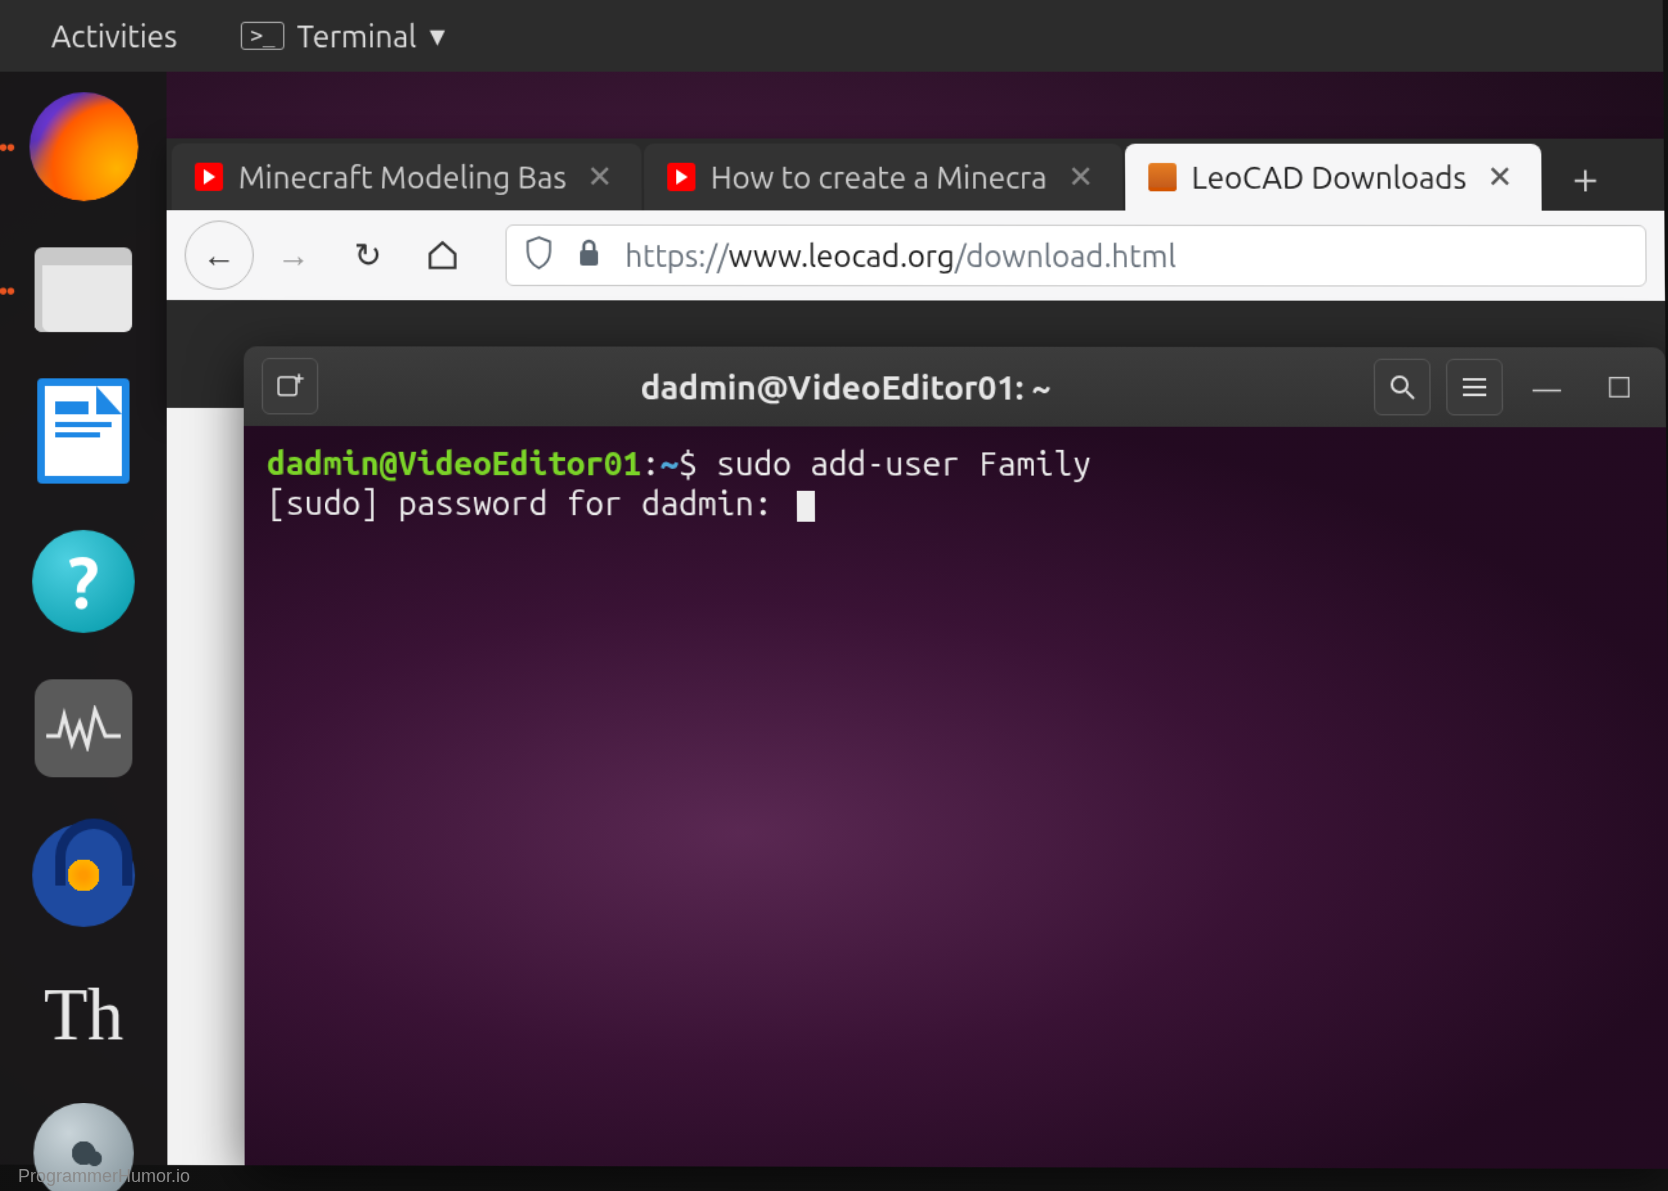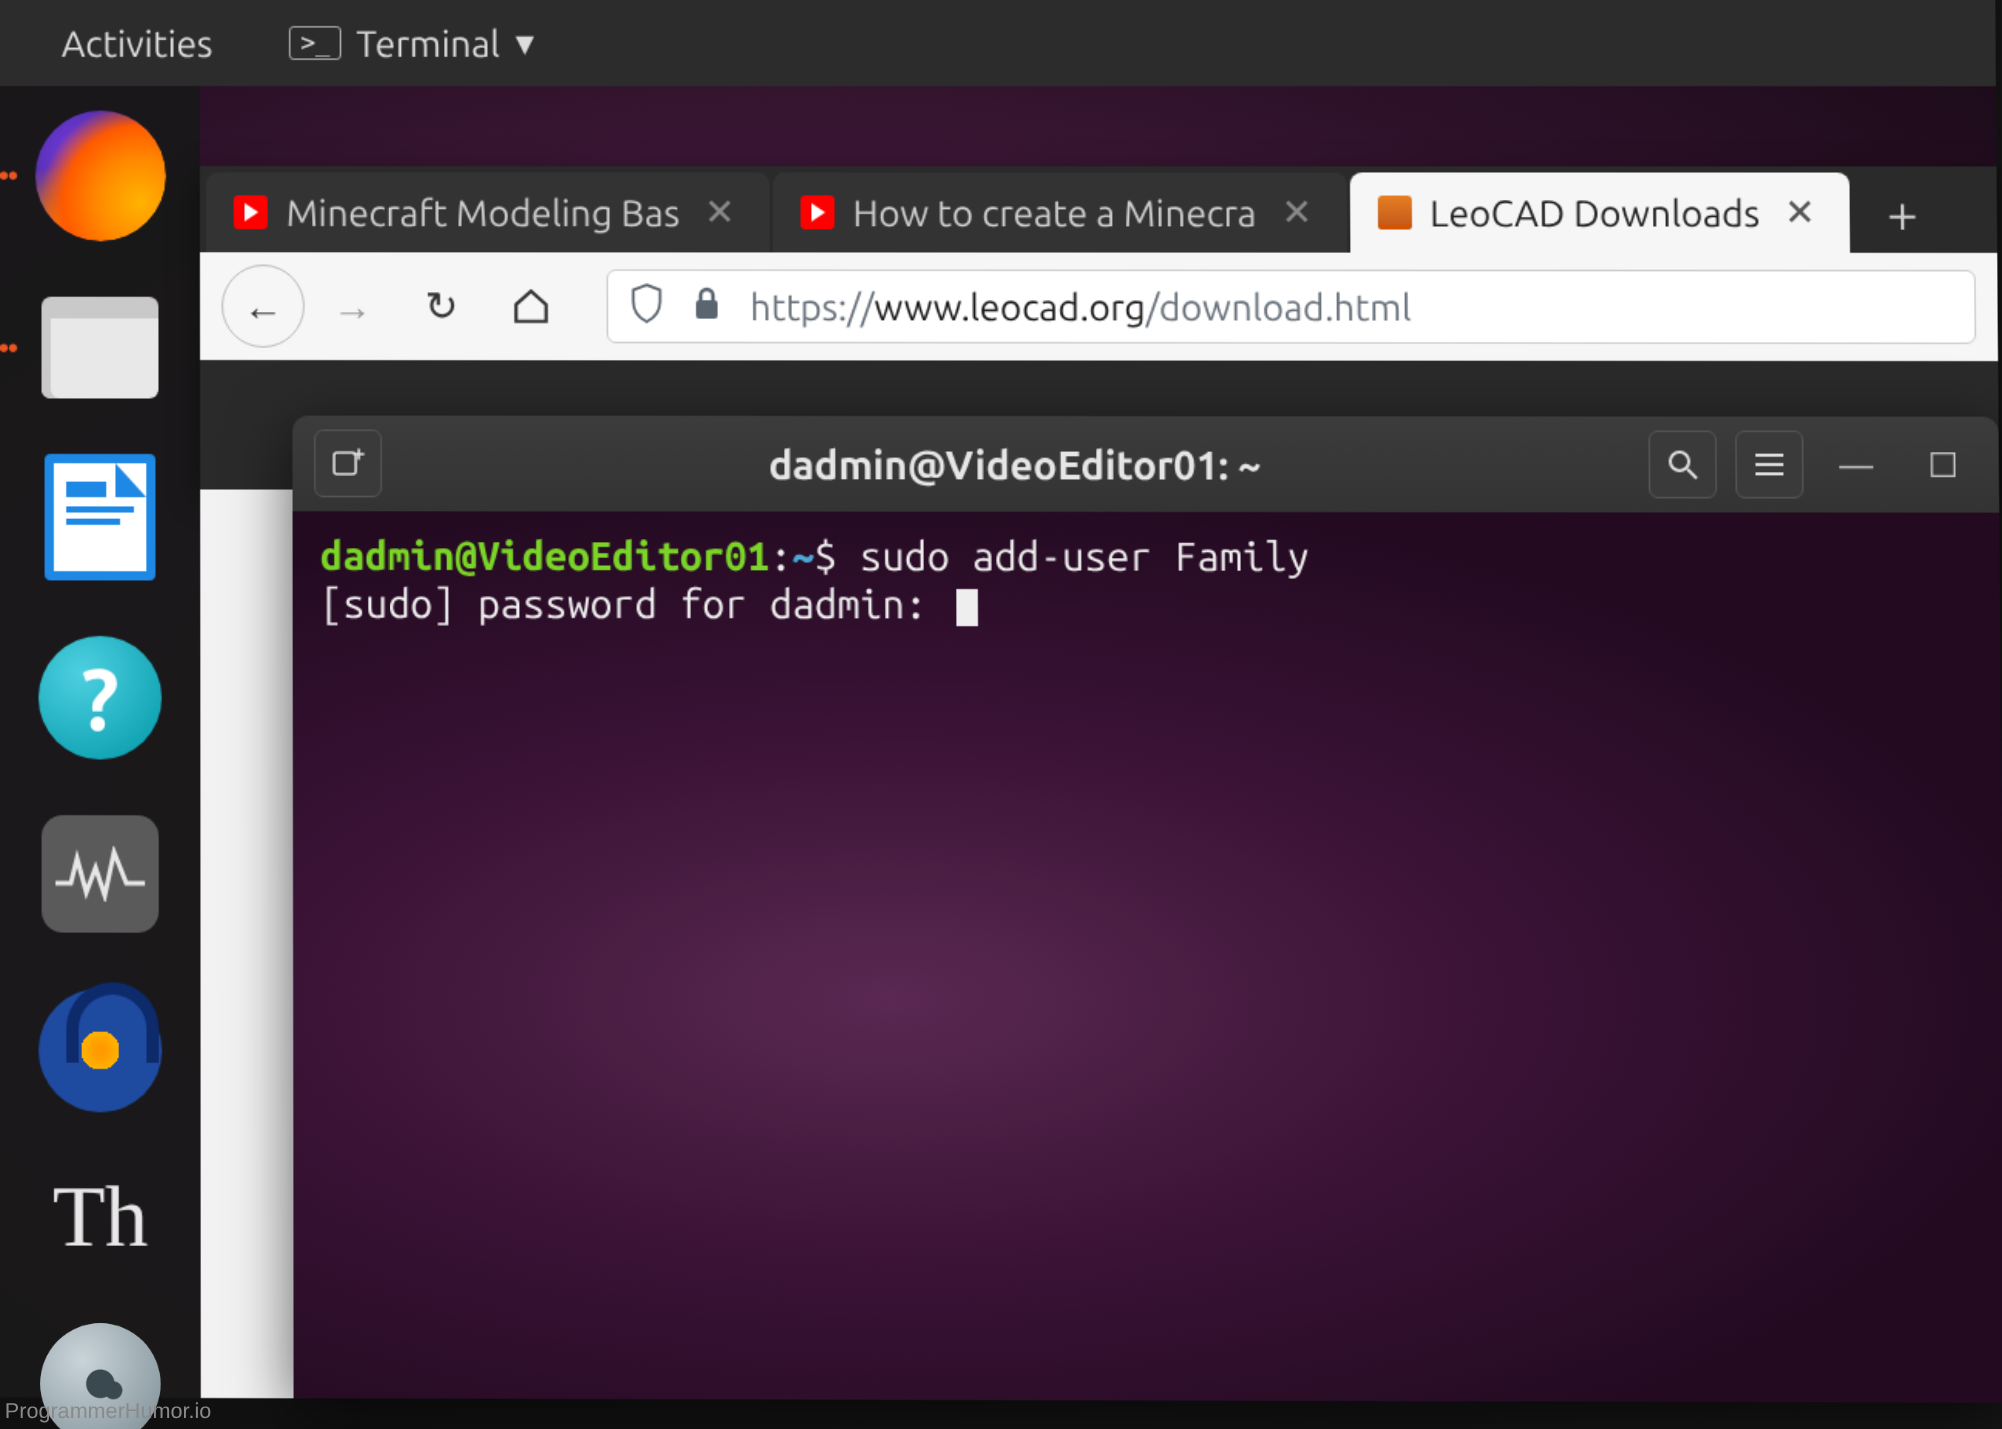--- a/index.html
+++ b/index.html
@@ -259,21 +259,21 @@
       font-size: 26px;
       line-height: 1.18;
       color:#eee;
     }
     .ps1-user { color:#7bd428; font-weight:bold; }
     .ps1-path { color:#4fa8d8; font-weight:bold; }
     .cursor-block { display:inline-block; width:14px; height:24px; background:#eee; vertical-align:text-bottom; margin-left:4px; }
 
     .watermark {
       position:absolute;
-      left:4px; bottom:4px;
+      left:18px; bottom:4px;
       color:#8a8a8a;
       font-size:18px;
       font-family: sans-serif;
     }
     .photo-frame {
       width: 1668px; height: 1191px;
       background: linear-gradient(135deg,#0c0c0c,#151515);
       position:relative;
     }
     .photo-frame .screen {

